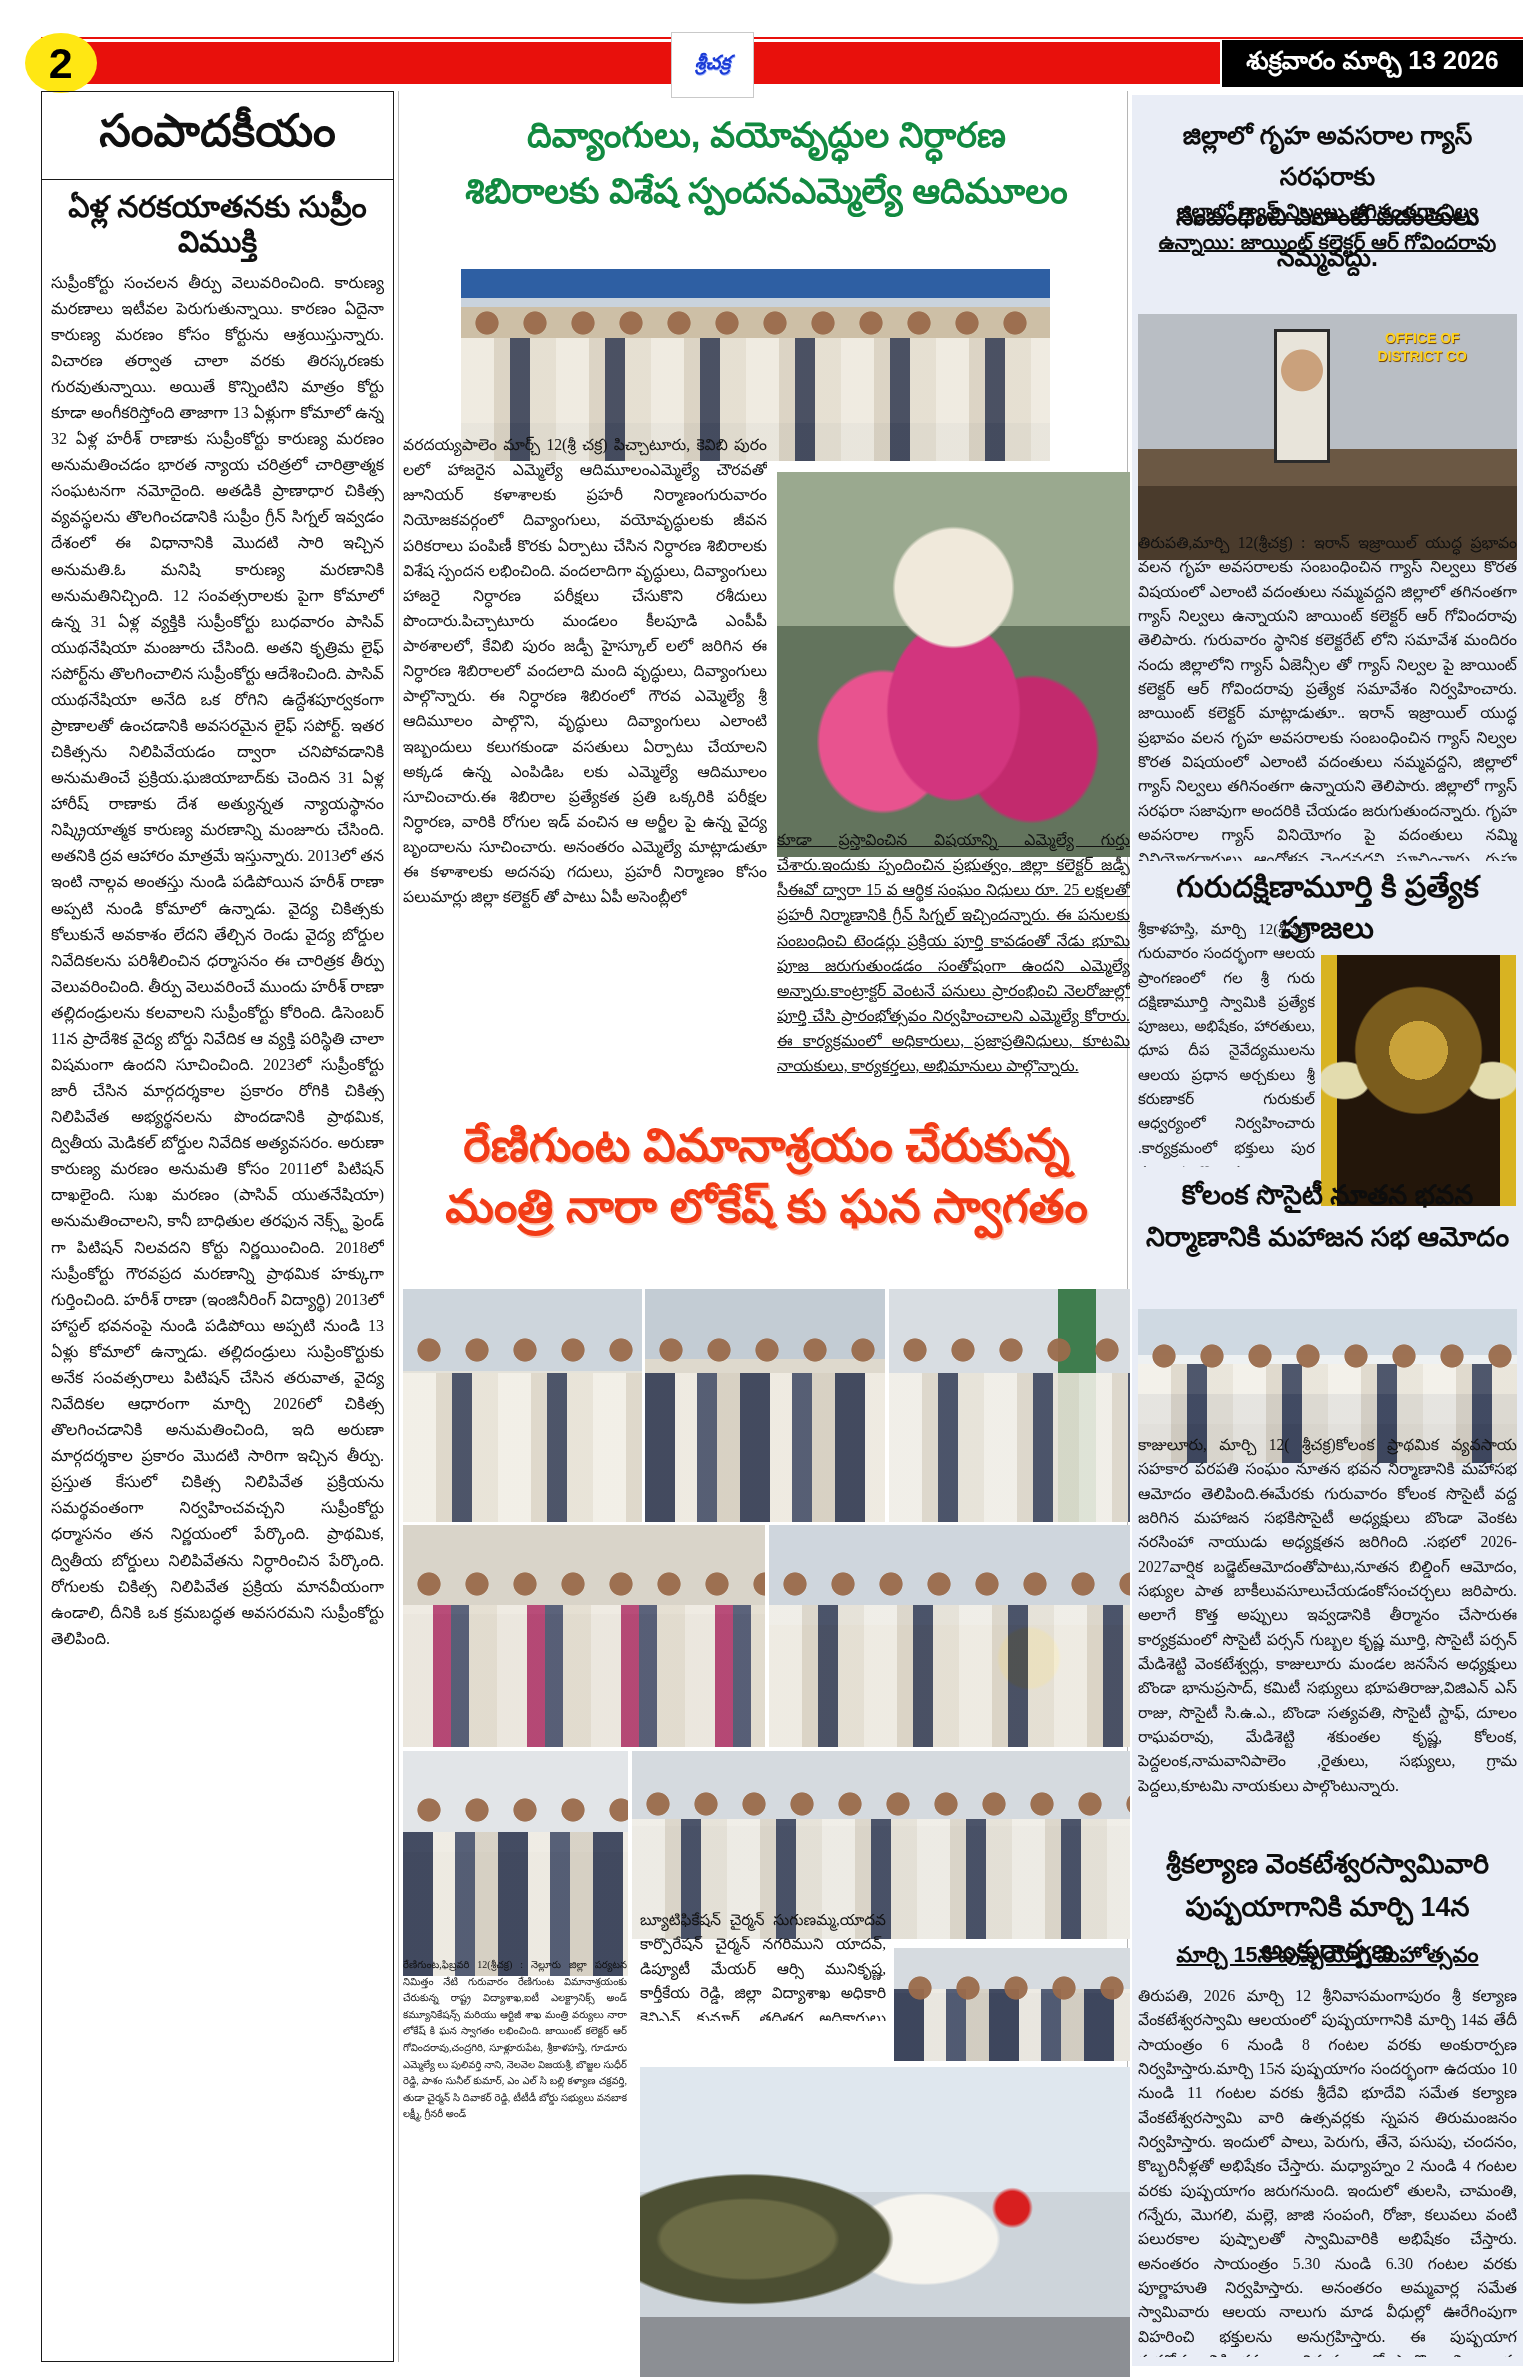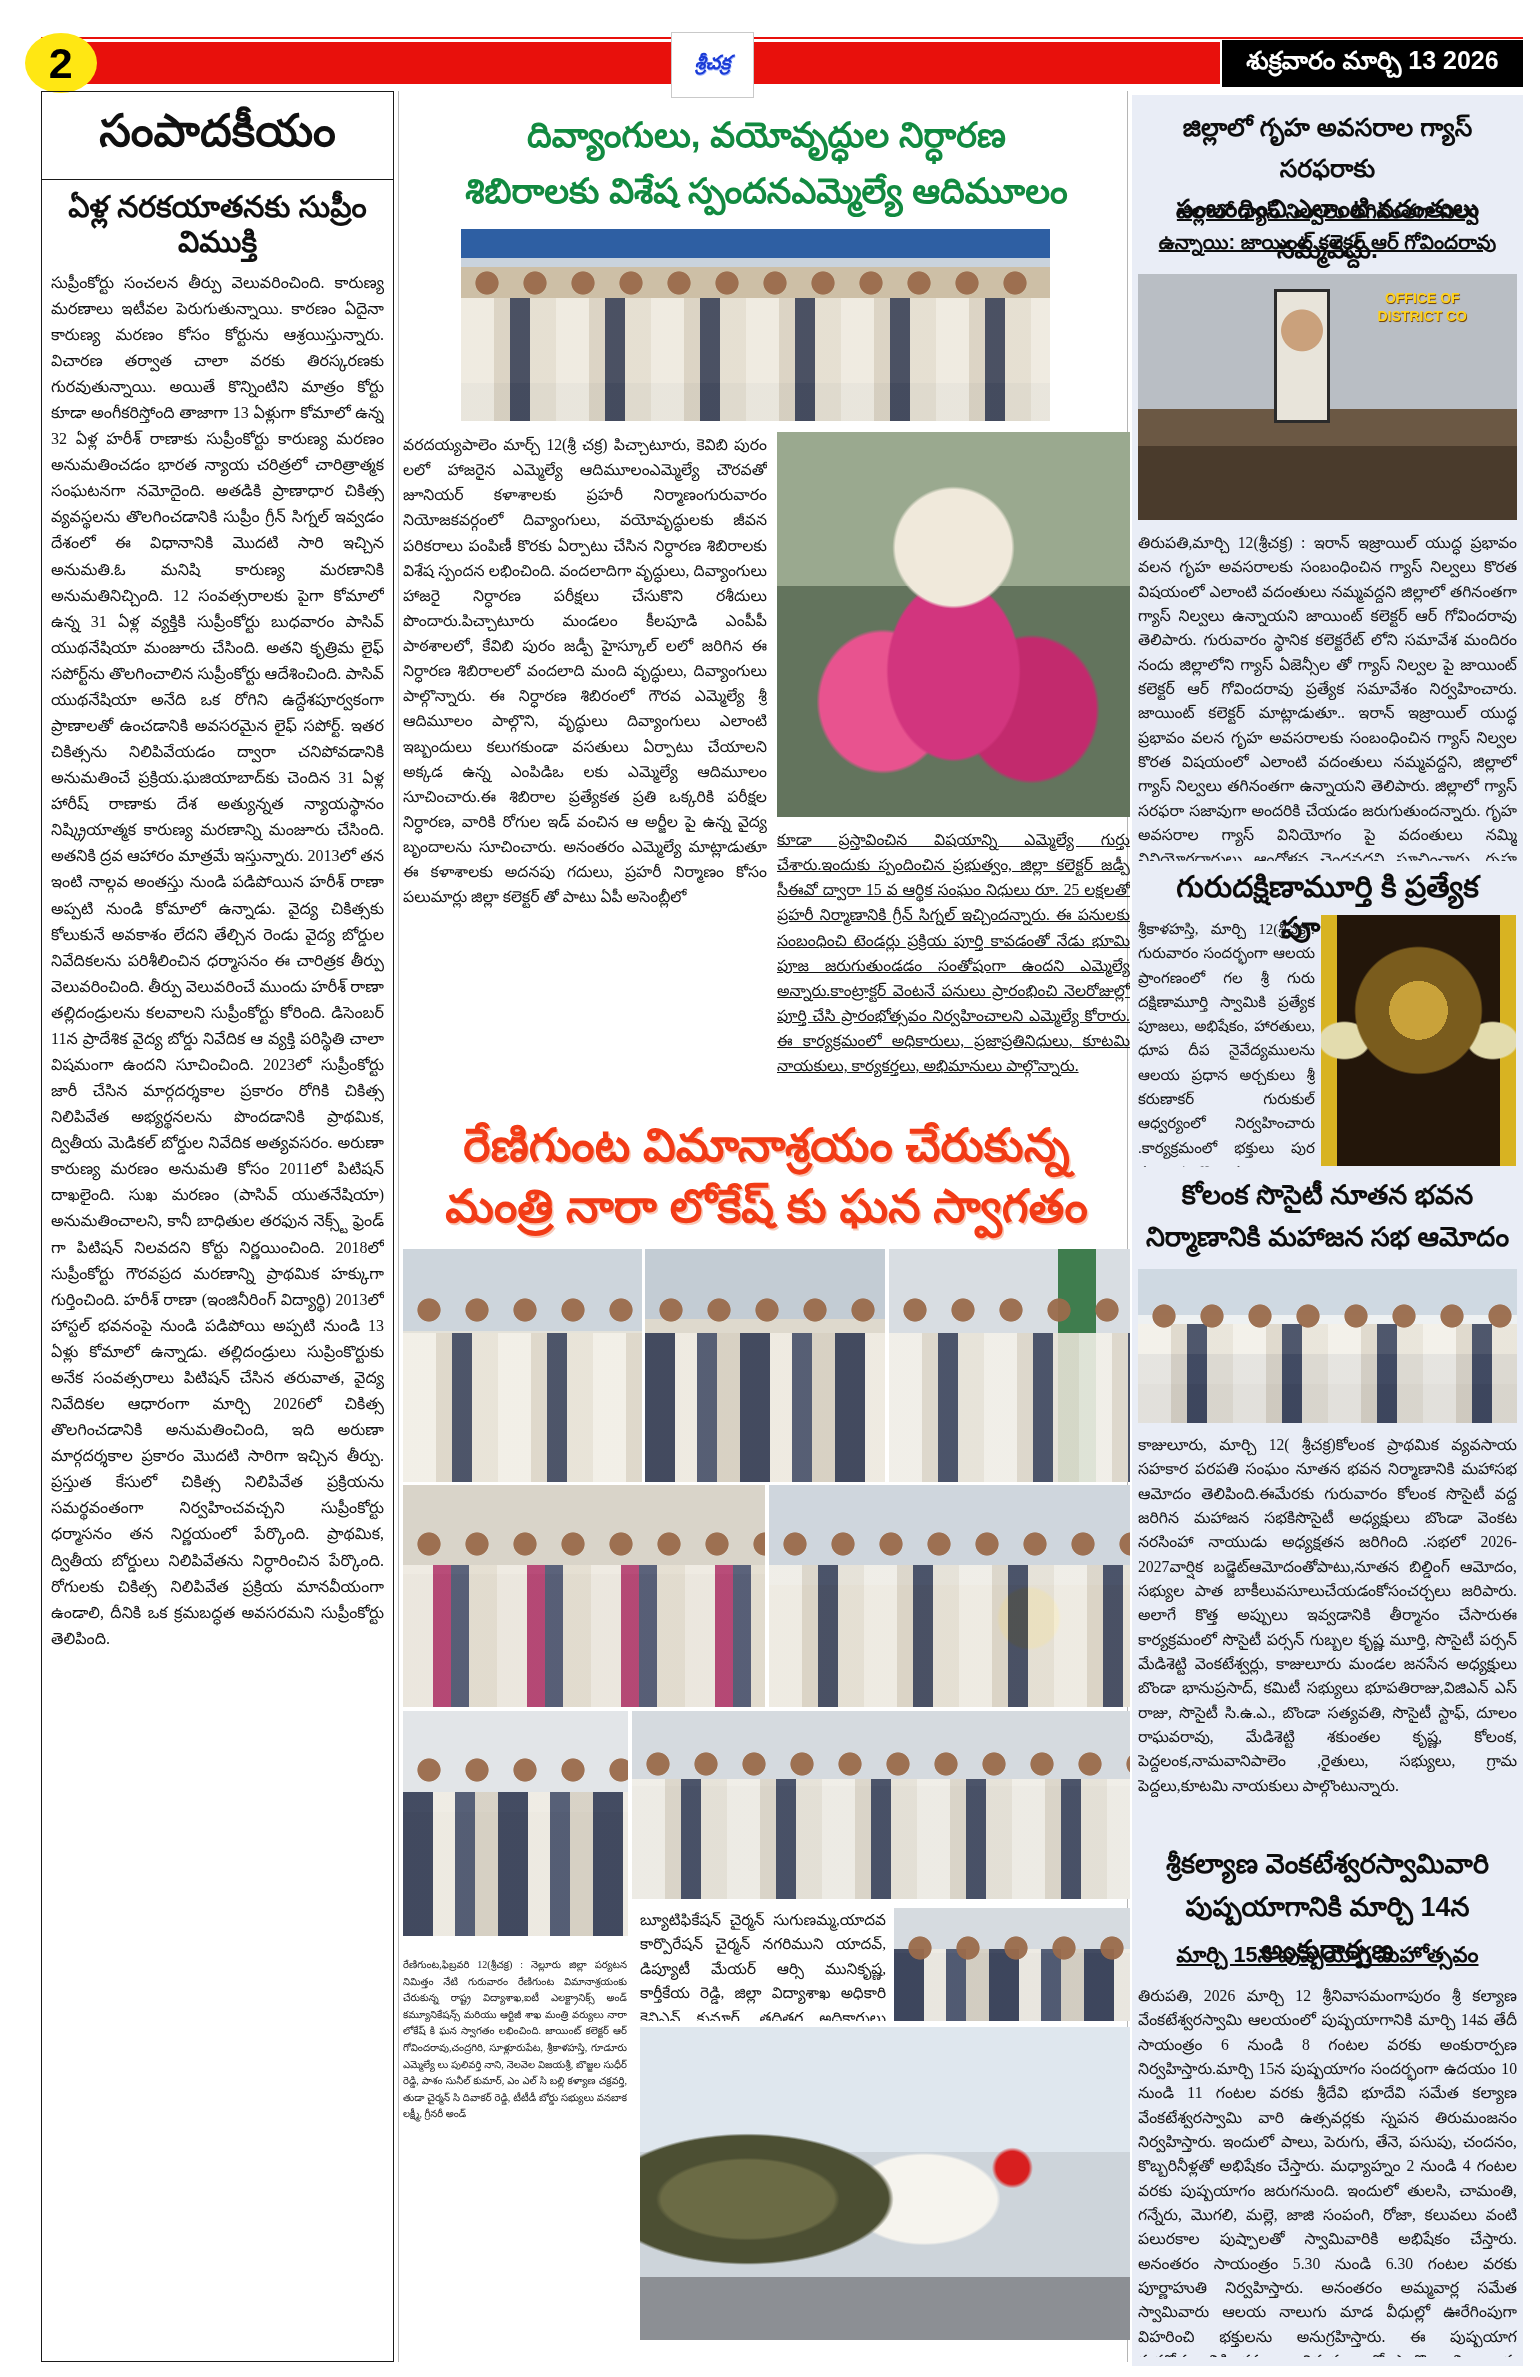--- a/index.html
+++ b/index.html
@@ -33,21 +33,21 @@
           font-family:"Liberation Sans","DejaVu Sans",sans-serif;font-weight:bold;font-size:35px;line-height:1.6;}
   .r-head{position:absolute;top:1020px;left:0;width:100%;text-align:center;color:#f23b16;
           font-family:"Liberation Sans","DejaVu Sans",sans-serif;font-weight:bold;font-size:46px;line-height:1.32;
           text-shadow:1.5px 1.5px 0 #f8c9b8;}
   .body-col{position:absolute;font-size:15.7px;line-height:1.6;text-align:justify;overflow:hidden;}
   .lead-col1{top:337px;left:0;width:364px;height:680px;}
   .lead-col2{top:732px;left:374px;width:353px;height:285px;text-decoration:underline;}
   .air-col1{top:1862px;left:0;width:224px;height:403px;font-size:10px;line-height:1.66;}
   .air-col2{top:1813px;left:237px;width:246px;height:113px;font-size:15.3px;}
   
-  .photo{position:absolute;overflow:hidden;background:#cfcfcf;}
+  .photo{position:absolute;overflow:hidden;background:#cfcfcf;margin-top:40px;}
   .photo.people::before{content:"";position:absolute;left:0;right:0;bottom:0;height:64%;opacity:.88;
      background:repeating-linear-gradient(90deg,#f4f1e9 0 33px,#ded7c9 33px 49px,#39425a 49px 69px,#e9e4d8 69px 95px);}
   .photo.people::after{content:"";position:absolute;left:4.5px;right:0;top:17%;height:43px;opacity:.95;
      background:radial-gradient(circle at 21px 21px,#9a6b4b 0 11.2px,rgba(0,0,0,0) 12px) 0 0/48px 43px repeat-x;}
   .pal-b::before{background:repeating-linear-gradient(90deg,#2e3750 0 30px,#f1ede4 30px 52px,#444e68 52px 72px,#d7d0c2 72px 95px)!important;}
   .pal-c::before{background:repeating-linear-gradient(90deg,#f2eee6 0 30px,#b43a6e 30px 48px,#4a5370 48px 66px,#e7e1d4 66px 94px)!important;}
   .event-photo{top:134px;left:58px;width:589px;height:192px;
      background:linear-gradient(180deg,#2e5fa3 0 15%,#c9d3dd 15% 20%,#cdbfa6 20% 80%,#96907f 80% 100%);}
   .garland-photo{top:337px;left:374px;width:353px;height:385px;
      background:radial-gradient(circle at 50% 30%,#f0e9db 0 18%,transparent 19%),
@@ -84,21 +84,21 @@
   .c3{left:486px;top:0;width:241px;height:233px;background:linear-gradient(90deg,#d8dde2 0 70%,#3f7d4e 70% 86%,#d8dde2 86% 100%);}
   .c4{left:0;top:236px;width:362px;height:222px;background:linear-gradient(180deg,#d9d4c9 0 40%,#b9b2a5 40% 100%);}
   .c5{left:366px;top:236px;width:361px;height:222px;background:
       radial-gradient(circle at 72% 60%,#f2c516 0 10%,transparent 11%),linear-gradient(180deg,#cfd6dd 0 45%,#c4beb1 45% 100%);}
   .c6{left:0;top:462px;width:225px;height:225px;background:linear-gradient(180deg,#e2e5e8 0 45%,#cfd0ce 45% 100%);}
   .c7{left:229px;top:462px;width:498px;height:188px;background:linear-gradient(180deg,#d5dadf 0 40%,#b9bec3 40% 100%);}
   
   .rightcol{position:absolute;left:1132px;top:95px;width:391px;height:2271px;background:#e9edf6;}
   .rc-head{position:absolute;left:0;width:100%;text-align:center;color:#0d0d0d;
      font-family:"Liberation Sans","DejaVu Sans",sans-serif;font-weight:bold;}
-  .gas-head{top:12px;font-size:25px;line-height:1.62;}
+  .gas-head{top:20px;font-size:25px;line-height:1.62;}
   .gas-sub{top:101px;font-size:20px;line-height:1.55;text-decoration:underline;font-weight:bold;}
   .gas-body{top:436px;left:6px;width:379px;height:330px;}
   .rc-body{position:absolute;font-size:15.7px;line-height:1.55;text-align:justify;overflow:hidden;}
   .puja-head{top:775px;font-size:30px;}
   .puja-body{top:822px;left:6px;width:177px;height:250px;font-size:15px;line-height:1.62;}
   .kol-head{top:1080px;font-size:27px;line-height:1.55;}
   .kol-body{top:1338px;left:6px;width:379px;height:403px;}
   .push-head{top:1748px;font-size:27px;line-height:1.6;}
   .push-sub{top:1847px;font-size:21.6px;text-decoration:underline;text-align:center;}
   .push-body{top:1889px;left:6px;width:379px;height:373px;}

